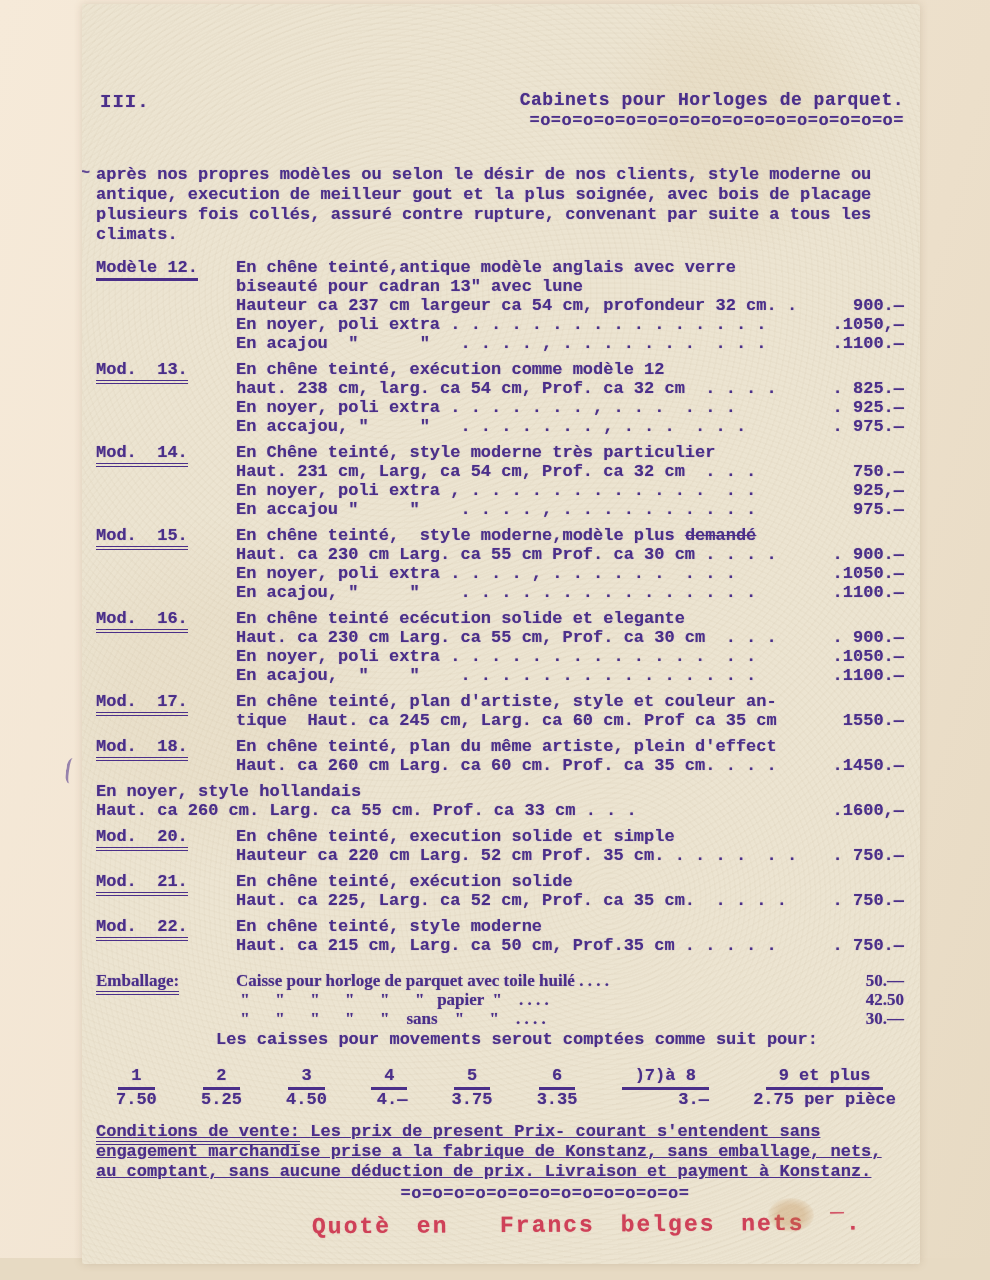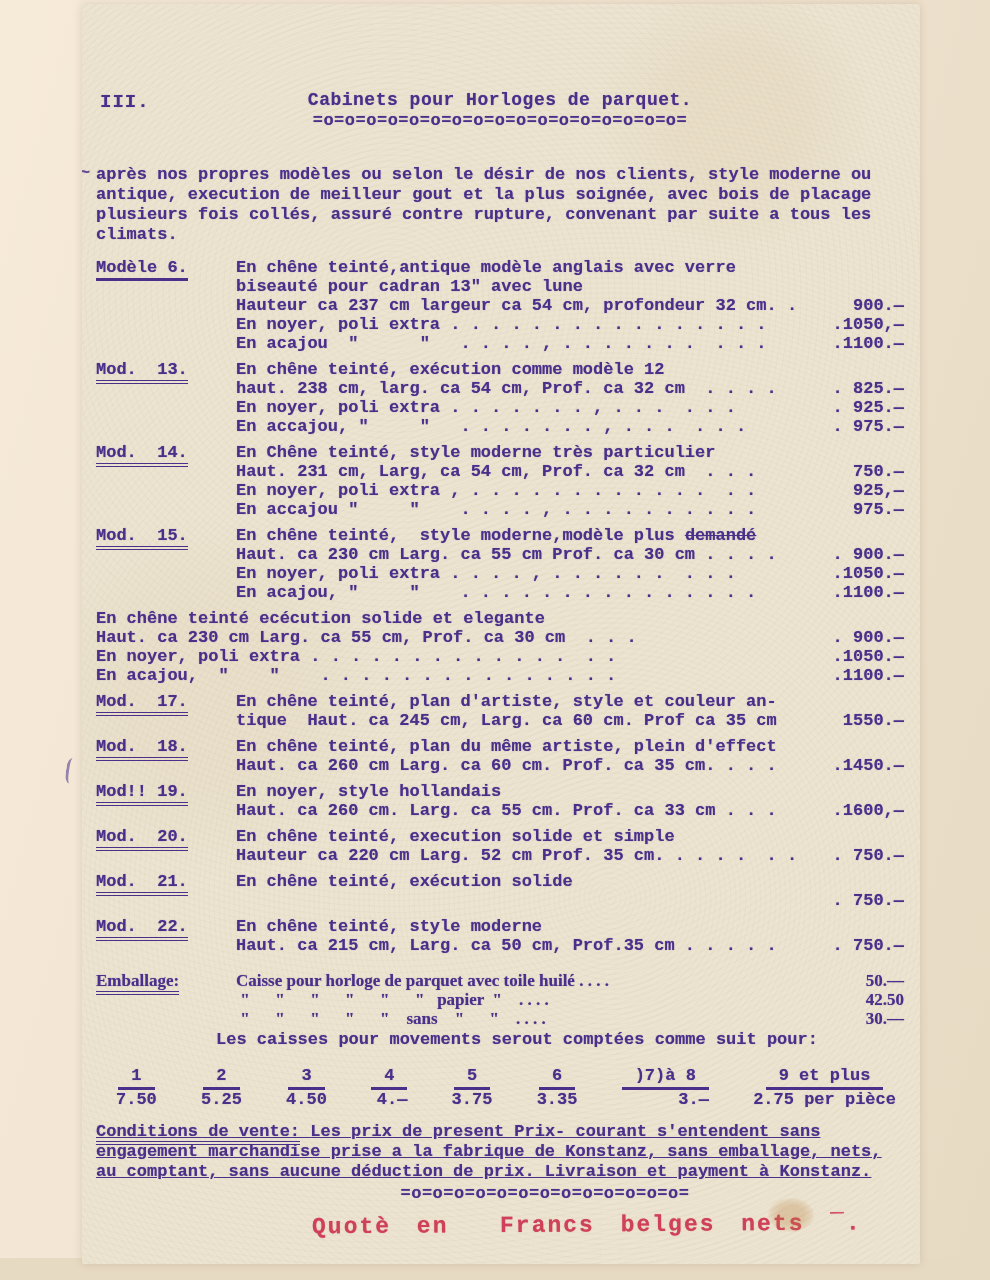--- a/index.html
+++ b/index.html
@@ -19,21 +19,21 @@
       #ece4d1;
     box-shadow:0 0 8px rgba(120,90,60,0.20);
     border-radius:2px;
     padding:86px 16px 0 14px;box-sizing:border-box;overflow:hidden;
     color:var(--ink,#4b2f8a);
     font-weight:700;font-size:17px;line-height:20px;
     text-shadow:0 0 1px rgba(75,47,138,0.55);
   }
   .page-header{position:relative;margin-bottom:34px;}
   .section-number{position:absolute;left:4px;top:2px;font-size:19px;letter-spacing:1px;}
-  .title-wrap{text-align:center;}
+  .title-wrap{text-align:right;}
   .page-title{font-size:18px;letter-spacing:0.5px;}
   .ornament{letter-spacing:0.5px;font-size:17px;margin-top:1px;}
   .intro{margin:0 0 13px 0;white-space:normal;}
   .model-block{display:flex;margin-bottom:7px;}
   .label-col{width:140px;flex:none;}
   .model-label{display:inline-block;border-bottom:4px double currentColor;padding-bottom:0px;white-space:pre;}
   .model-label.solid{border-bottom:3px solid currentColor;}
   .lines{flex:1;min-width:0;}
   .line{display:flex;align-items:baseline;line-height:19px;}
   .desc{white-space:pre;}
@@ -73,21 +73,21 @@
     <div class="title-wrap">
       <div class="page-title">Cabinets pour Horloges de parquet.</div>
       <div class="ornament">=o=o=o=o=o=o=o=o=o=o=o=o=o=o=o=o=o=</div>
     </div>
   </div>
 
   <p class="intro"><span class="intro-pen">~</span><span>après nos propres modèles ou selon le désir de nos clients, style moderne ou antique, execution de meilleur gout et la plus soignée, avec bois de placage plusieurs fois collés, assuré contre rupture, convenant par suite a tous les climats.</span></p>
 
   <div id="models-list">
       <div class="model-block">
-        <div class="label-col"><span class="model-label solid">Modèle 6.</span></div>
+        <div class="label-col"><span class="model-label solid">Modèle 12.</span></div>
         <div class="lines">
           <div class="line">
             <span class="desc">En chêne teinté,antique modèle anglais avec verre</span>
           </div>
           <div class="line">
             <span class="desc">biseauté pour cadran 13" avec lune</span>
           </div>
           <div class="line">
             <span class="desc">Hauteur ca 237 cm largeur ca 54 cm, profondeur 32 cm. .</span>
             <span class="price">900.—</span>
@@ -157,20 +157,21 @@
             <span class="desc">En noyer, poli extra . . . . , . . . . . .  . . .</span>
             <span class="price">.1050.—</span>
           </div>
           <div class="line">
             <span class="desc">En acajou, "     "    . . . . . . . . . . . . . . .</span>
             <span class="price">.1100.—</span>
           </div>
         </div>
       </div>
       <div class="model-block">
+        <div class="label-col"><span class="model-label">Mod.  16.</span></div>
         <div class="lines">
           <div class="line">
             <span class="desc">En chêne teinté ecécution solide et elegante</span>
           </div>
           <div class="line">
             <span class="desc">Haut. ca 230 cm Larg. ca 55 cm, Prof. ca 30 cm  . . .</span>
             <span class="price">. 900.—</span>
           </div>
           <div class="line">
             <span class="desc">En noyer, poli extra . . . . . . . . . . . . .  . .</span>
@@ -200,21 +201,20 @@
           <div class="line">
             <span class="desc">En chêne teinté, plan du même artiste, plein d'effect</span>
           </div>
           <div class="line">
             <span class="desc">Haut. ca 260 cm Larg. ca 60 cm. Prof. ca 35 cm. . . .</span>
             <span class="price">.1450.—</span>
           </div>
         </div>
       </div>
       <div class="model-block">
-        <div class="label-col"><span class="model-label">Mod!! 19.</span></div>
         <div class="lines">
           <div class="line">
             <span class="desc">En noyer, style hollandais</span>
           </div>
           <div class="line">
             <span class="desc">Haut. ca 260 cm. Larg. ca 55 cm. Prof. ca 33 cm . . .</span>
             <span class="price">.1600,—</span>
           </div>
         </div>
       </div>
@@ -230,20 +230,21 @@
           </div>
         </div>
       </div>
       <div class="model-block">
         <div class="label-col"><span class="model-label">Mod.  21.</span></div>
         <div class="lines">
           <div class="line">
             <span class="desc">En chêne teinté, exécution solide</span>
           </div>
           <div class="line">
+            <span class="desc">Haut. ca 225, Larg. ca 52 cm, Prof. ca 35 cm.  . . . .</span>
             <span class="price">. 750.—</span>
           </div>
         </div>
       </div>
       <div class="model-block">
         <div class="label-col"><span class="model-label">Mod.  22.</span></div>
         <div class="lines">
           <div class="line">
             <span class="desc">En chêne teinté, style moderne</span>
           </div>

